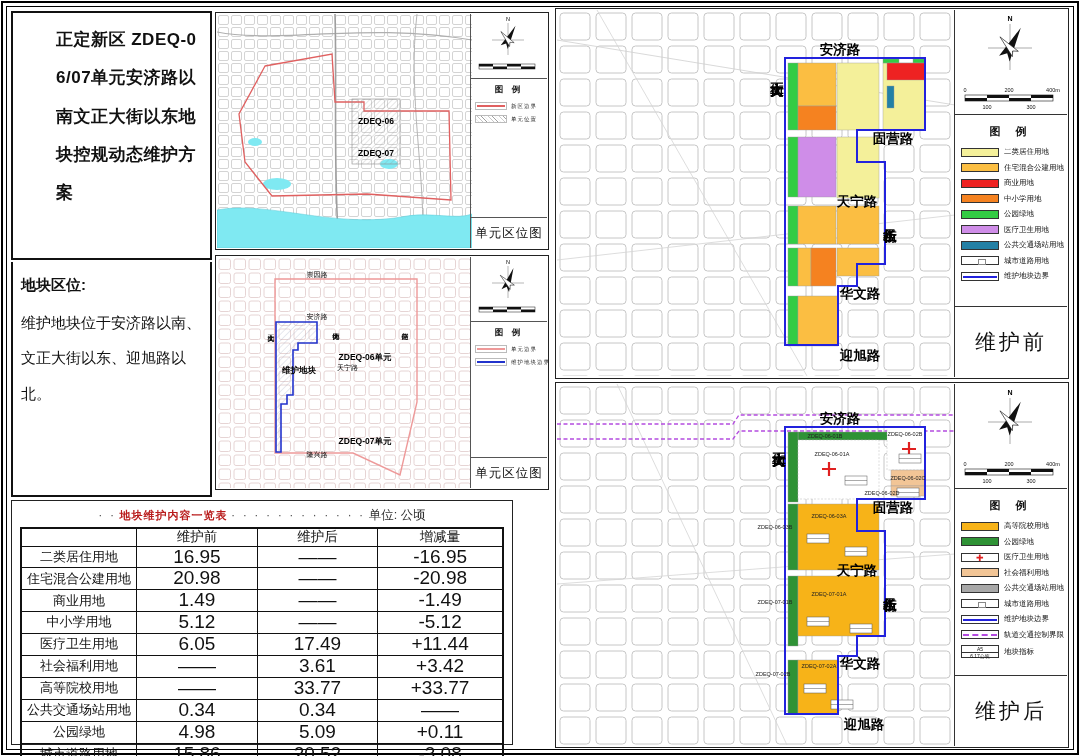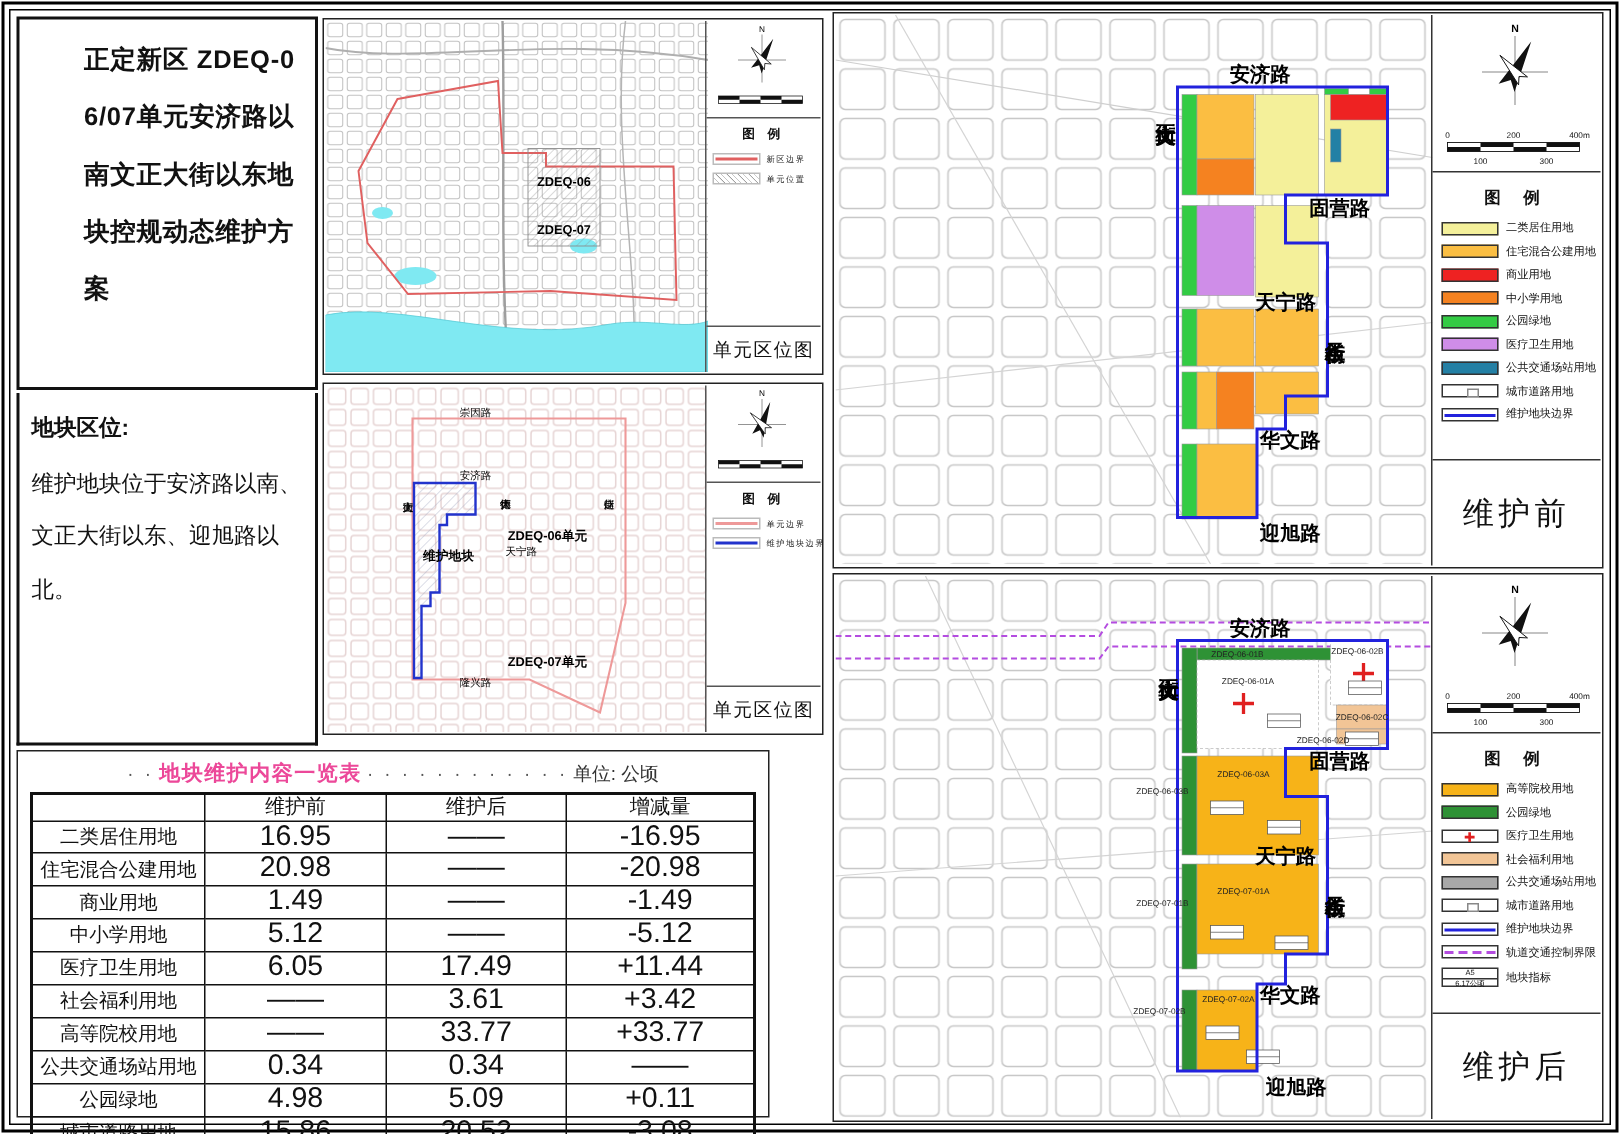--- a/index.html
+++ b/index.html
@@ -14,21 +14,21 @@
   
   .title-box{position:absolute;left:11px;top:11px;width:201px;height:249px;border:2px solid #111;box-sizing:border-box;padding:8px 10px;}
   .doc-title{font-size:17px;font-weight:bold;line-height:2.25;word-break:break-all;letter-spacing:.5px;margin-left:33px;}
   .loc-box{position:absolute;left:11px;top:262px;width:201px;height:235px;border:2px solid #111;border-top:none;box-sizing:border-box;padding:14px 8px;}
   .loc-heading{font-size:15px;font-weight:bold;margin-bottom:10px;}
   .loc-text{font-size:15px;line-height:2.35;word-break:break-all;}
 
   
   .table-box{position:absolute;left:11px;top:500px;width:502px;height:245px;border:1.5px solid #222;box-sizing:border-box;padding:4px 8px;}
   .table-title-line{font-size:12.5px;text-align:center;white-space:nowrap;margin:2px 0 3px 0;color:#333;}
-  .table-title-line b{font-size:14px;color:#ec4899;letter-spacing:1px;}
+  .table-title-line b{font-size:11px;color:#b91c1c;letter-spacing:1px;}
   .leader{color:#555;letter-spacing:2px;}
   table.maint{border-collapse:collapse;width:100%;border:2px solid #111;}
   table.maint th,table.maint td{
     border:1px solid #111;font-size:19px;font-weight:normal;text-align:center;
     height:16.5px;padding:0 2px;line-height:1.1;
   }
   table.maint th{font-size:13.5px;}
   table.maint td.lbl{font-size:13px;}
 
   

